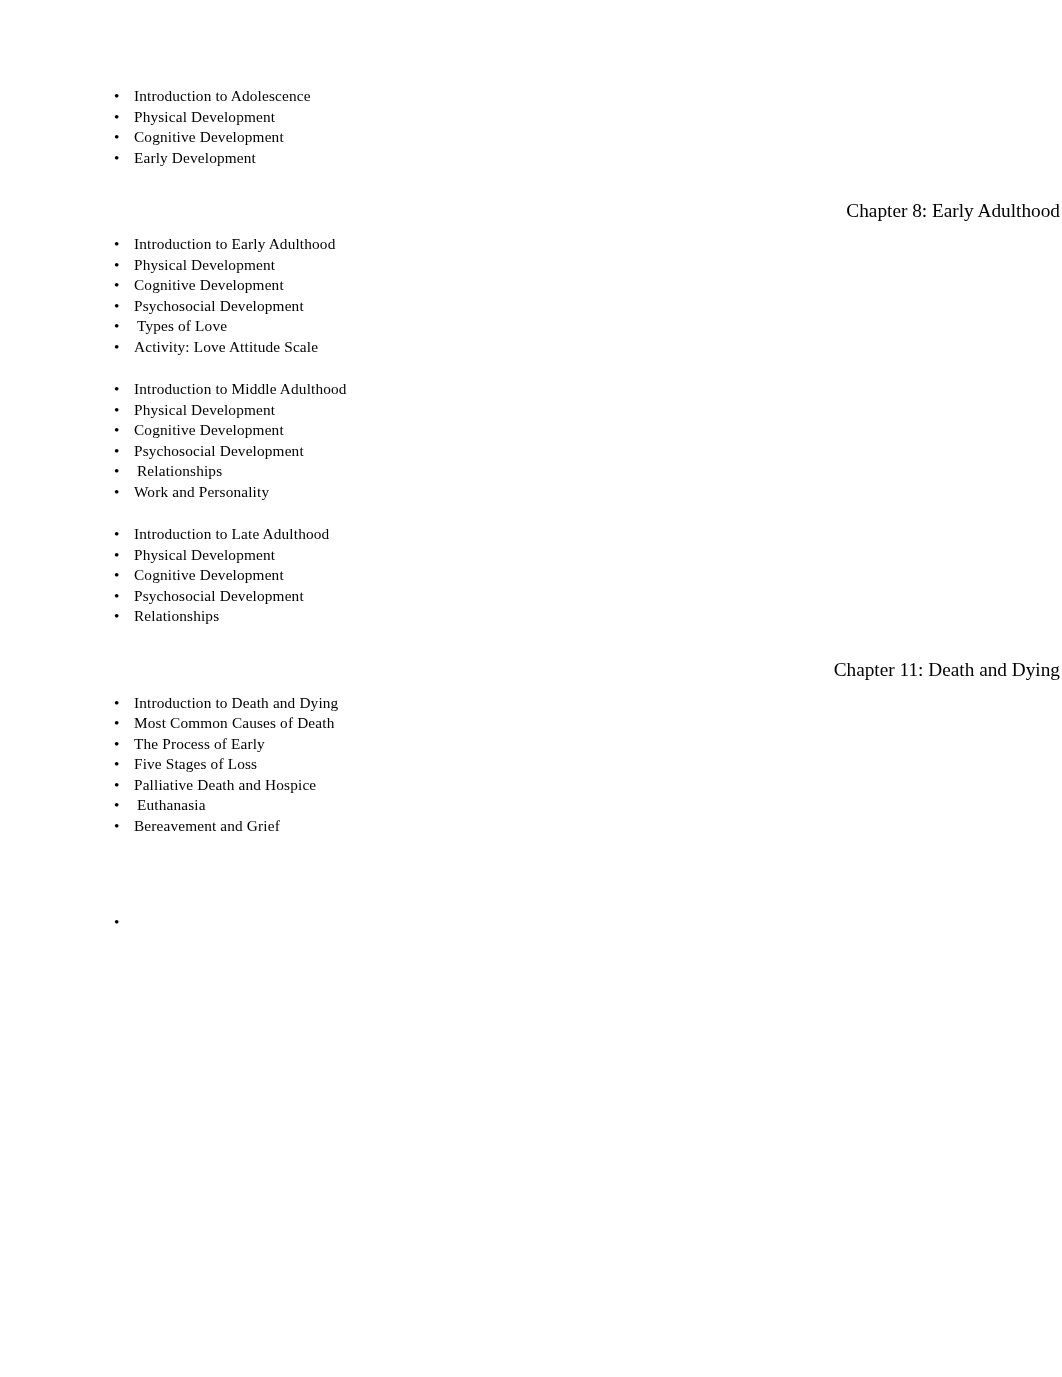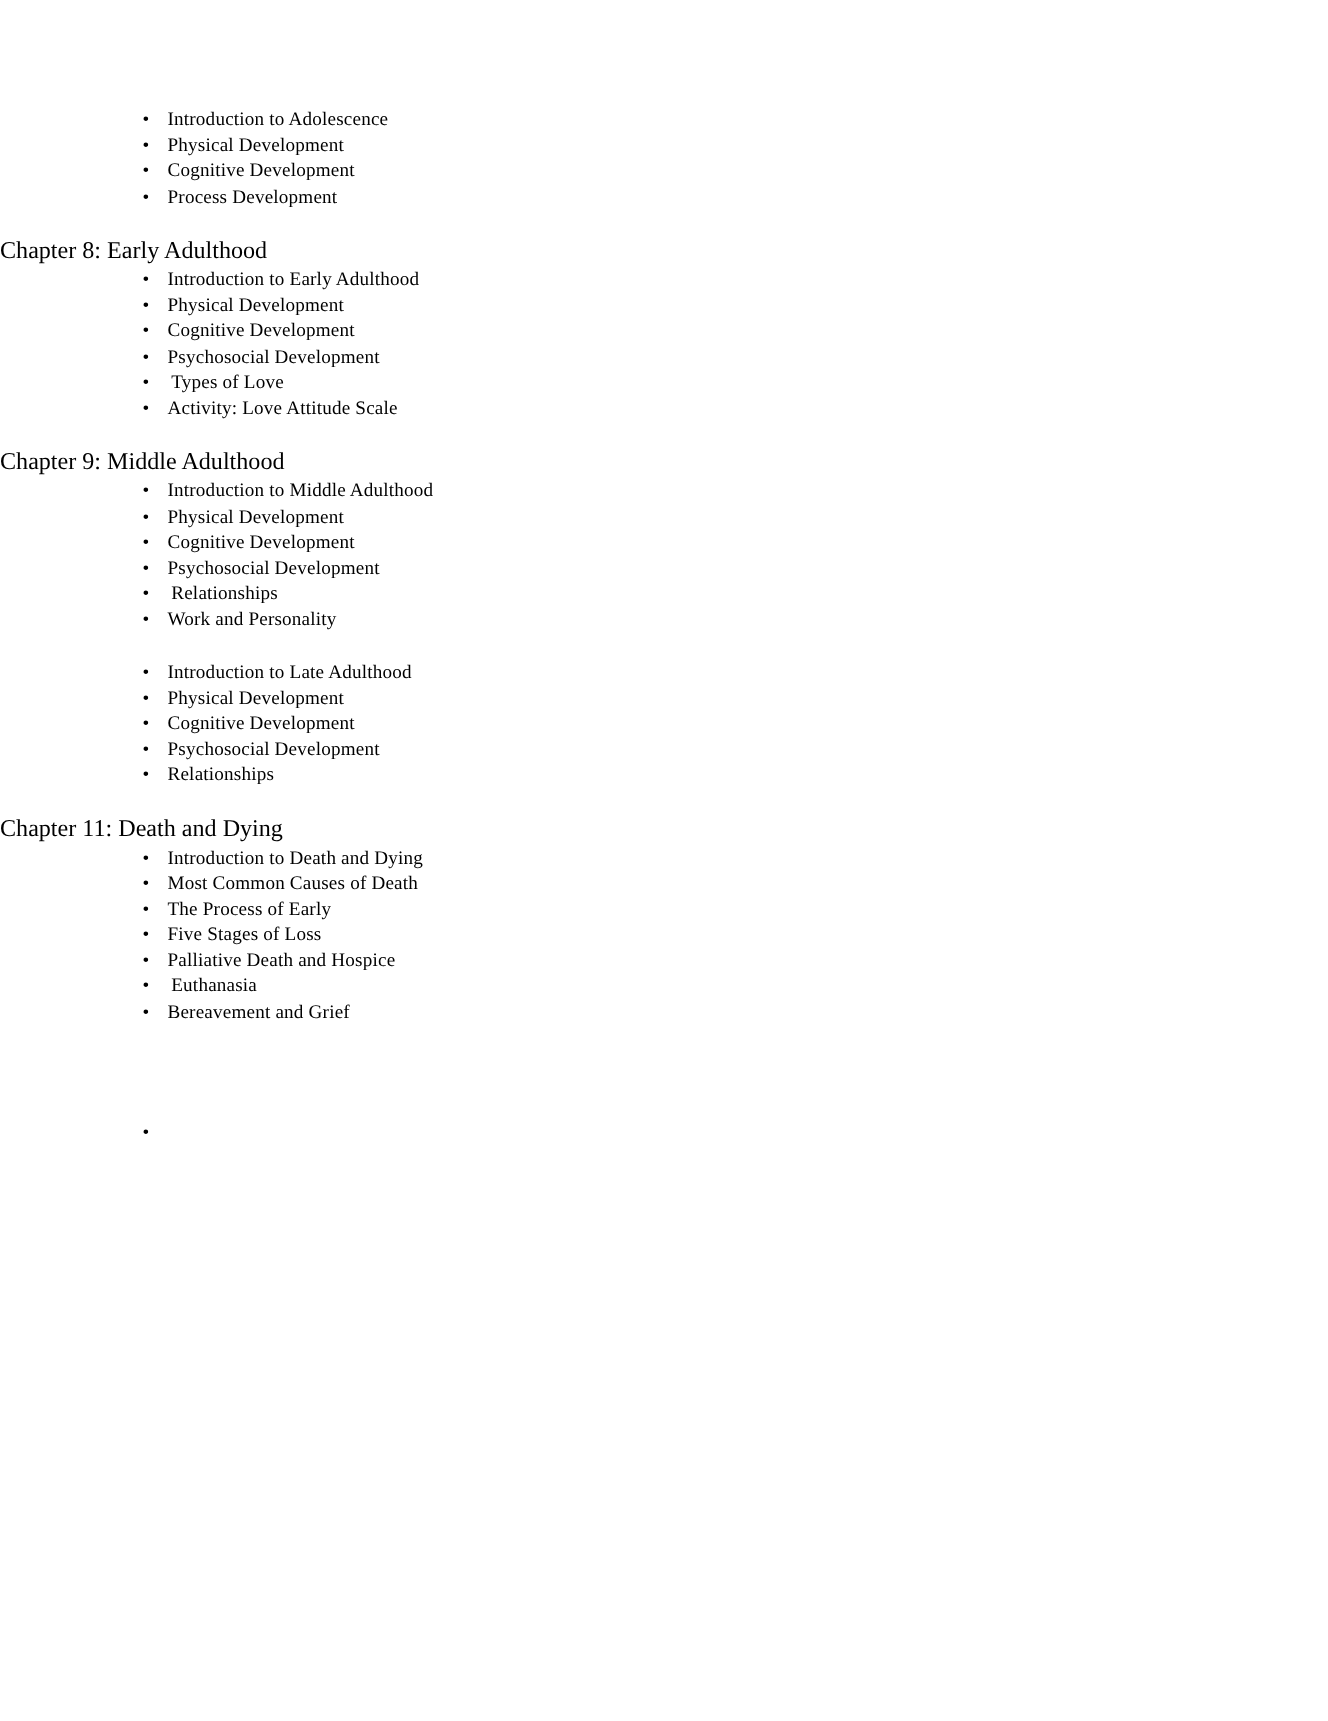--- a/index.html
+++ b/index.html
@@ -65,23 +65,23 @@
   }
 
   .bullet-item.empty {
     height: 20.5px;
   }
 
   
   .chapter-heading {
     font-size: 19.3px;
     line-height: 24px;
-    text-align: left;
+    text-align: right;
     width: 1050px;
-    margin: 0;
+    margin: 10px;
     padding: 0;
     font-weight: normal;
     white-space: nowrap;
   }
 
   
   .gap-before-heading { height: 21px; }
   .gap-after-heading  { height: 1px; }
   .top-spacer         { height: 86px; }
   .tail-gap           { height: 76px; }
@@ -91,39 +91,38 @@
 
 <div class="page">
   <div class="content">
     <div class="top-spacer"></div>
     <div id="sections-root">
         <div class="section">
           <ul class="bullet-list">
             <li class="bullet-item"><span class="bullet-glyph">•</span><span class="bullet-text">Introduction to Adolescence</span></li>
             <li class="bullet-item"><span class="bullet-glyph">•</span><span class="bullet-text">Physical Development</span></li>
             <li class="bullet-item"><span class="bullet-glyph">•</span><span class="bullet-text">Cognitive Development</span></li>
-            <li class="bullet-item"><span class="bullet-glyph">•</span><span class="bullet-text">Process Development</span></li>
+            <li class="bullet-item"><span class="bullet-glyph">•</span><span class="bullet-text">Early Development</span></li>
           </ul>
         </div>
         <div class="section">
           <div class="gap-before-heading"></div>
           <div class="chapter-heading">Chapter 8: Early Adulthood</div>
           <div class="gap-after-heading"></div>
           <ul class="bullet-list">
             <li class="bullet-item"><span class="bullet-glyph">•</span><span class="bullet-text">Introduction to Early Adulthood</span></li>
             <li class="bullet-item"><span class="bullet-glyph">•</span><span class="bullet-text">Physical Development</span></li>
             <li class="bullet-item"><span class="bullet-glyph">•</span><span class="bullet-text">Cognitive Development</span></li>
             <li class="bullet-item"><span class="bullet-glyph">•</span><span class="bullet-text">Psychosocial Development</span></li>
             <li class="bullet-item indent"><span class="bullet-glyph">•</span><span class="bullet-text">Types of Love</span></li>
             <li class="bullet-item"><span class="bullet-glyph">•</span><span class="bullet-text">Activity: Love Attitude Scale</span></li>
           </ul>
         </div>
         <div class="section">
           <div class="gap-before-heading"></div>
-          <div class="chapter-heading">Chapter 9: Middle Adulthood</div>
           <div class="gap-after-heading"></div>
           <ul class="bullet-list">
             <li class="bullet-item"><span class="bullet-glyph">•</span><span class="bullet-text">Introduction to Middle Adulthood</span></li>
             <li class="bullet-item"><span class="bullet-glyph">•</span><span class="bullet-text">Physical Development</span></li>
             <li class="bullet-item"><span class="bullet-glyph">•</span><span class="bullet-text">Cognitive Development</span></li>
             <li class="bullet-item"><span class="bullet-glyph">•</span><span class="bullet-text">Psychosocial Development</span></li>
             <li class="bullet-item indent"><span class="bullet-glyph">•</span><span class="bullet-text">Relationships</span></li>
             <li class="bullet-item"><span class="bullet-glyph">•</span><span class="bullet-text">Work and Personality</span></li>
           </ul>
         </div>

